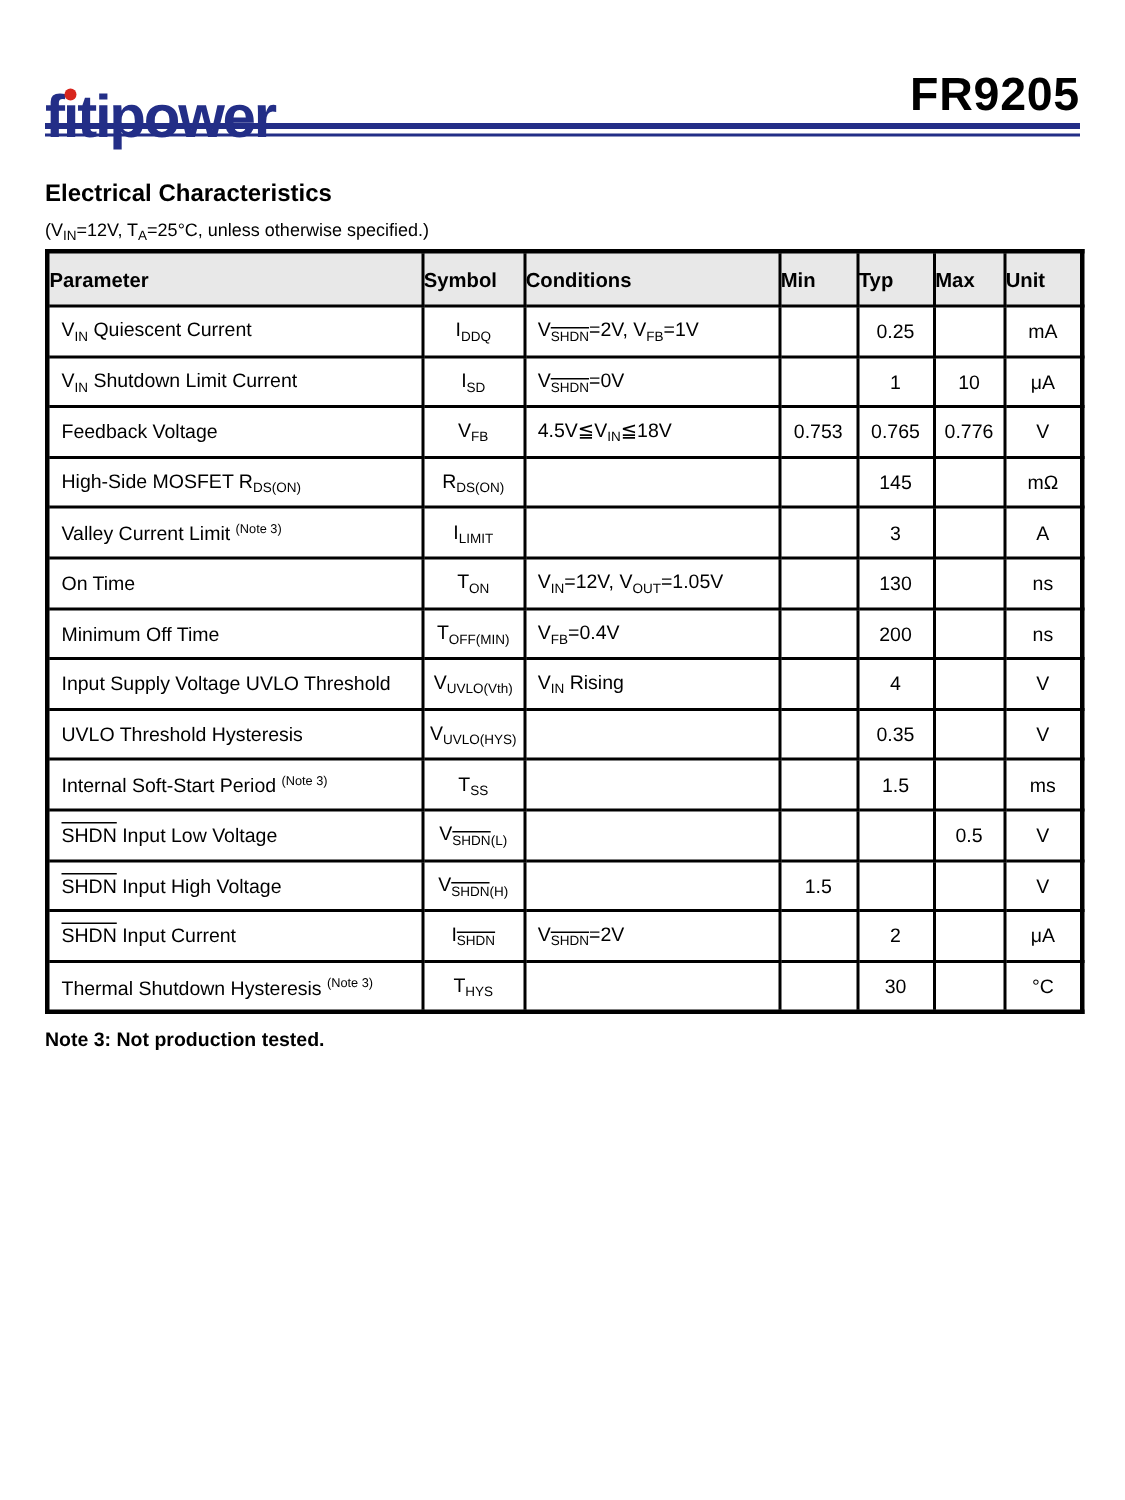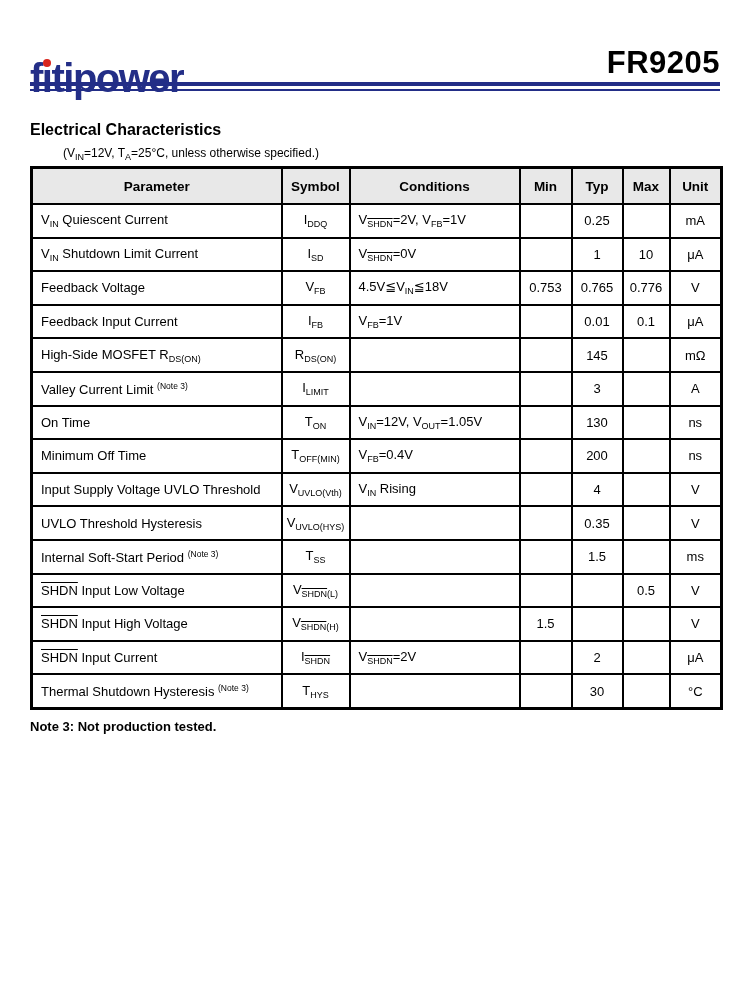--- a/index.html
+++ b/index.html
@@ -58,37 +58,36 @@
   }
   
   .sec-title {
     margin-top: 30px;
     font-size: 16px;
     font-weight: bold;
   }
   .subtitle {
     margin-top: 7px;
     font-size: 12px;
-    margin-left: 33px;
   }
   
   table.ec {
     margin-top: 4px;
     border-collapse: collapse;
     table-layout: fixed;
     width: 690px;
     border: 3px solid #000;
   }
   table.ec th {
     background: var(--headerbg, #e8e8e8);
     border: 2px solid #000;
     font-size: 13.5px;
     font-weight: bold;
     height: 34px;
-    text-align: center;
+    text-align: left;
     padding: 0;
   }
   table.ec td {
     border: 2px solid #000;
     font-size: 13px;
     height: 31.6px;
     padding: 0;
     text-align: center;
     background: #fff;
   }
@@ -168,29 +167,20 @@
         <tr>
           <td class="left"><span>Feedback Voltage</span></td>
           <td><span>V</span><span class="seg-b">FB</span></td>
           <td class="left"><span>4.5V≦V</span><span class="seg-b">IN</span><span>≦18V</span></td>
           <td>0.753</td>
           <td>0.765</td>
           <td>0.776</td>
           <td>V</td>
         </tr>
         <tr>
-          <td class="left"><span>Feedback Input Current</span></td>
-          <td><span>I</span><span class="seg-b">FB</span></td>
-          <td class="left"><span>V</span><span class="seg-b">FB</span><span>=1V</span></td>
-          <td></td>
-          <td>0.01</td>
-          <td>0.1</td>
-          <td>μA</td>
-        </tr>
-        <tr>
           <td class="left"><span>High-Side MOSFET R</span><span class="seg-b">DS(ON)</span></td>
           <td><span>R</span><span class="seg-b">DS(ON)</span></td>
           <td class="left"></td>
           <td></td>
           <td>145</td>
           <td></td>
           <td>mΩ</td>
         </tr>
         <tr>
           <td class="left"><span>Valley Current Limit </span><span class="seg-p">(Note 3)</span></td>

